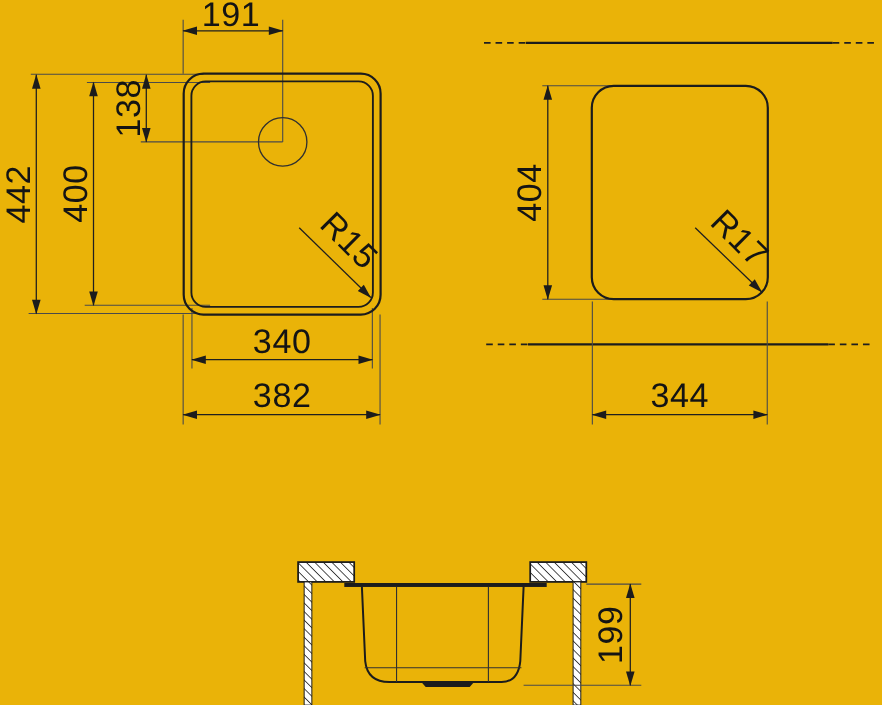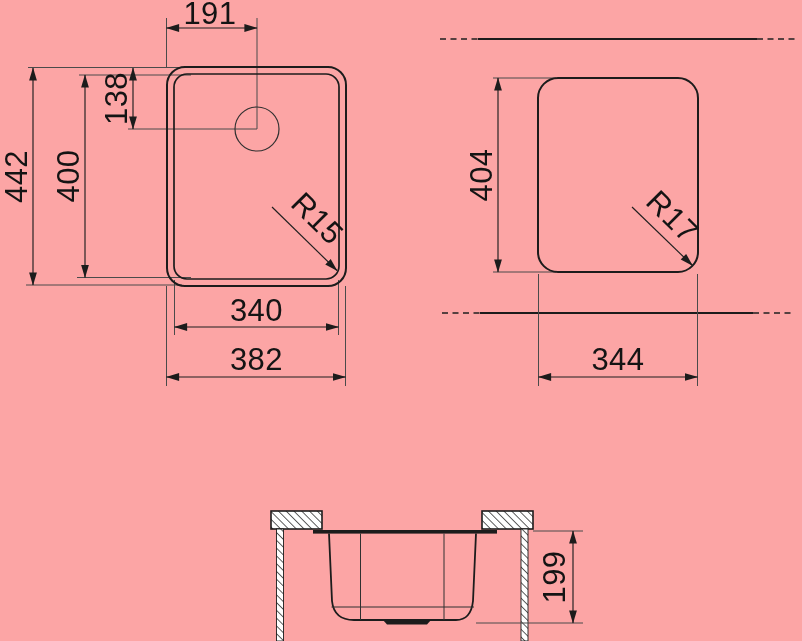--- a/index.html
+++ b/index.html
@@ -4,21 +4,21 @@
 <style>
   html, body {
     margin: 0;
     padding: 0;
     background: #ffffff;
   }
   .canvas {
     position: relative;
     width: 802px;
     height: 641px;
-    background: #fca5a5;
+    background: #eab308;
     overflow: hidden;
     font-family: "Liberation Sans", sans-serif;
   }
   svg { display: block; }
   .ol   { stroke: #1c1c1c; stroke-width: 2;   fill: none; }
   .ol17 { stroke: #1c1c1c; stroke-width: 1.7; fill: none; }
   .ol18 { stroke: #1c1c1c; stroke-width: 1.8; fill: none; }
   .thin { stroke: #4a4a4a; stroke-width: 1;   fill: none; }
   .dim  { stroke: #1f1f1f; stroke-width: 1.15; fill: none; }
   .dash { stroke: #1f1f1f; stroke-width: 1.6; fill: none; stroke-dasharray: 6 4.5; }

